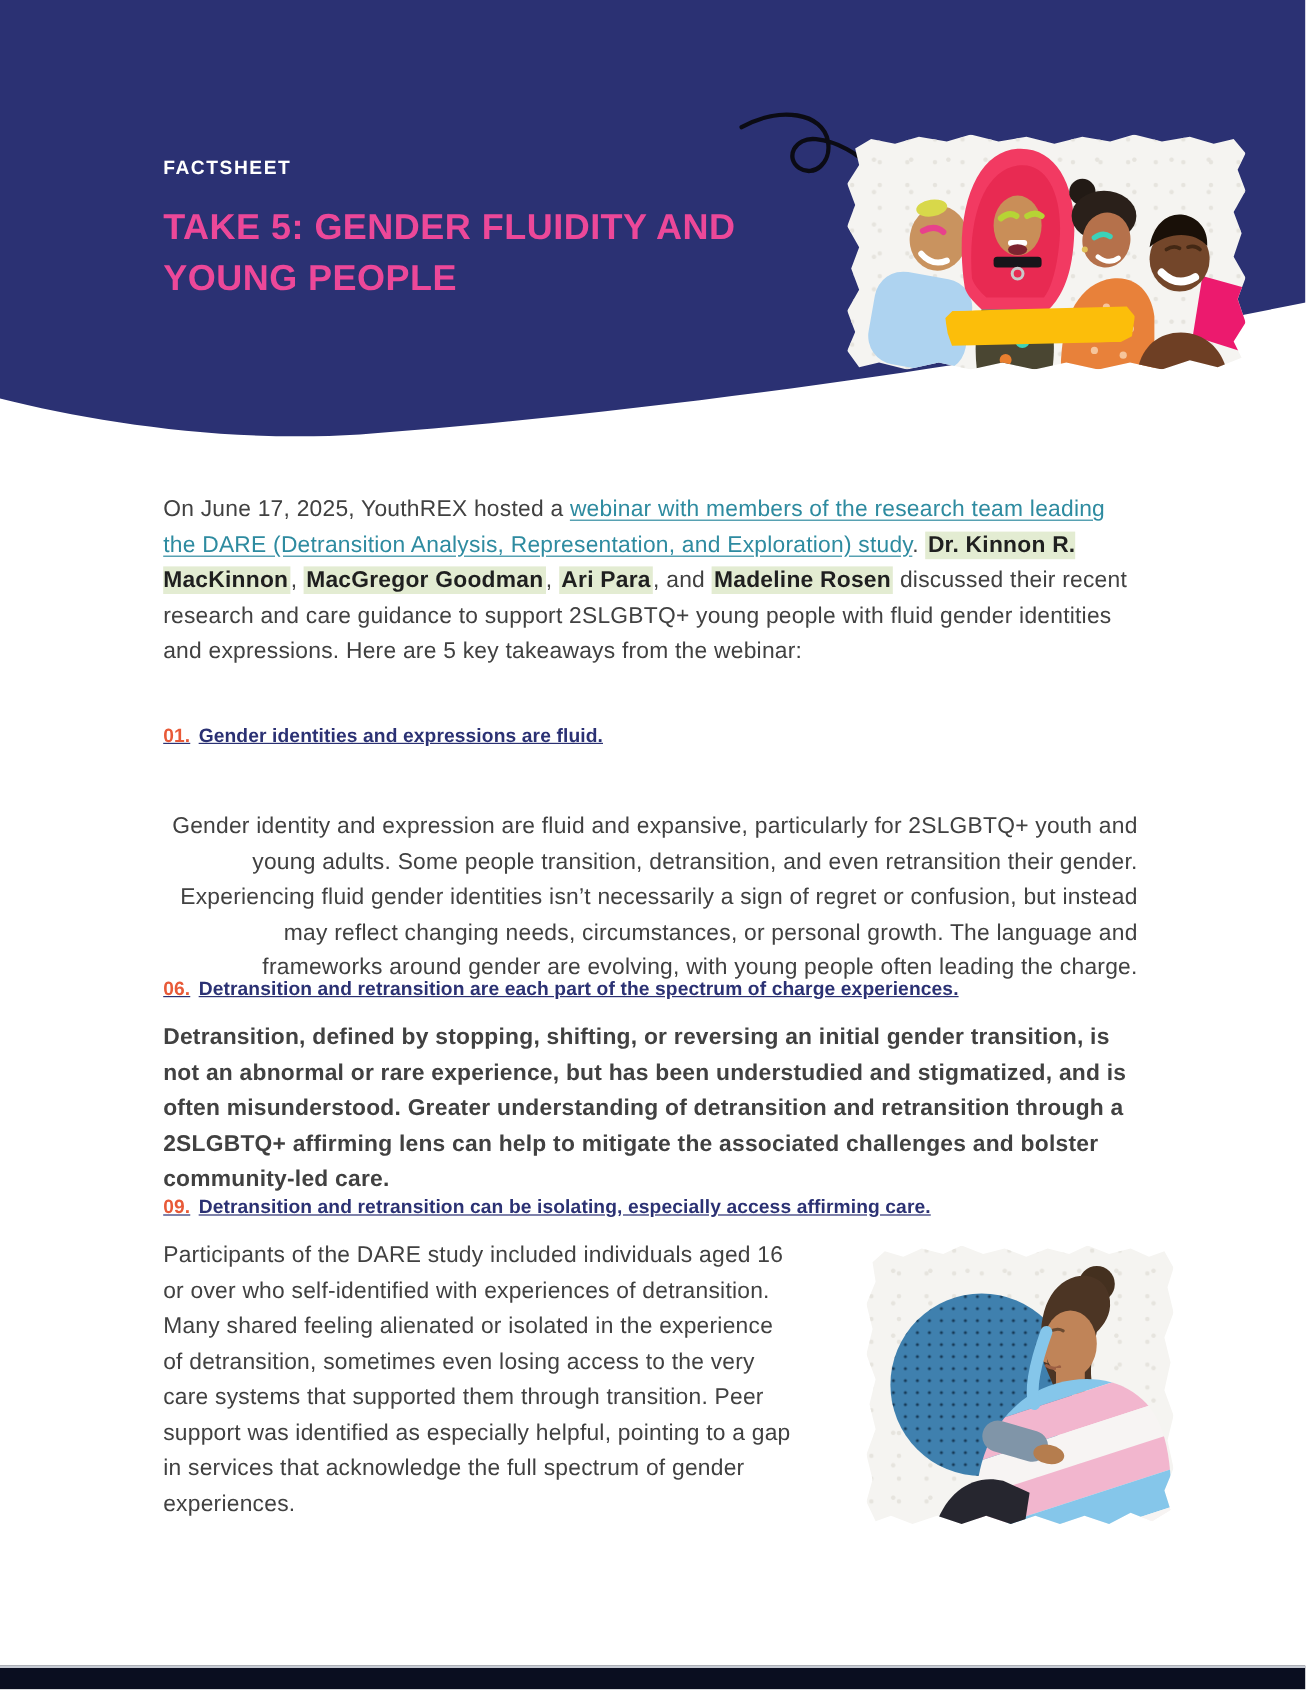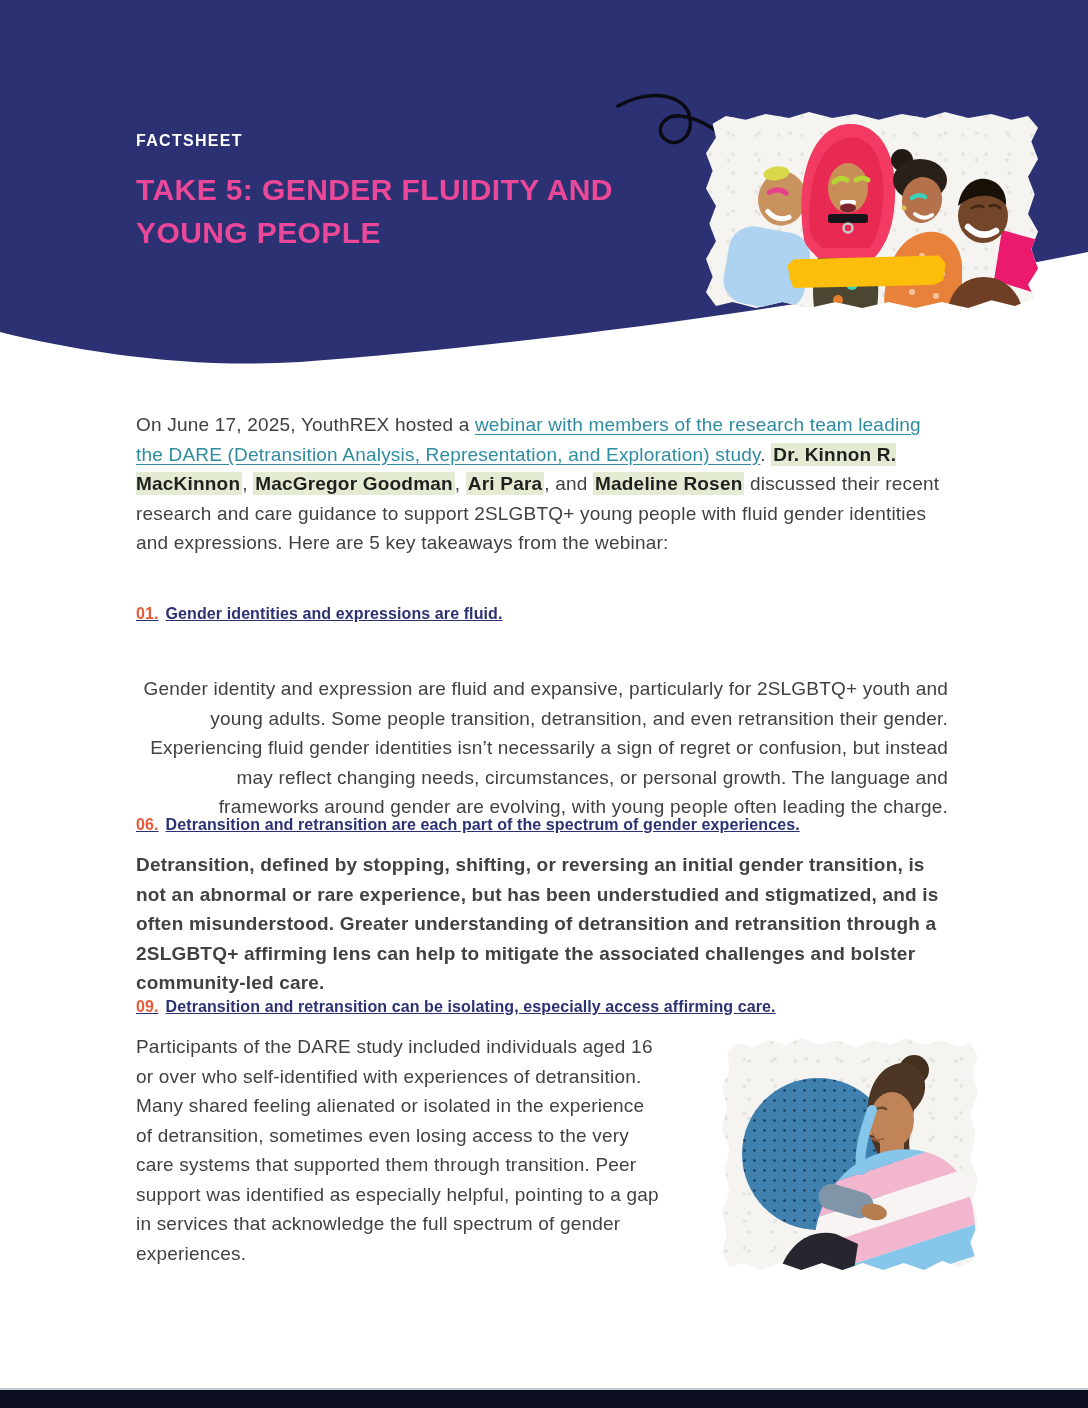--- a/index.html
+++ b/index.html
@@ -144,21 +144,21 @@
       <path d="M242,196 C246,176 260,165 278,165 C298,165 312,179 316,196 Z" fill="#6e3f24"></path>
     </svg>
     <div class="tape"></div>
   </div>
 
   <p class="copy intro"><span>On June 17, 2025, YouthREX hosted a </span><a class="link">webinar with members of the research team leading the DARE (Detransition Analysis, Representation, and Exploration) study</a><span>. </span><span class="hl">Dr. Kinnon R. MacKinnon</span><span>, </span><span class="hl">MacGregor Goodman</span><span>, </span><span class="hl">Ari Para</span><span>, and </span><span class="hl">Madeline Rosen</span><span> discussed their recent research and care guidance to support 2SLGBTQ+ young people with fluid gender identities and expressions. Here are 5 key takeaways from the webinar:</span></p>
 
   <h2 class="sec-head h1"><span class="num">01.</span><span>Gender identities and expressions are fluid.</span></h2>
   <p class="copy sec-body-1">Gender identity and expression are fluid and expansive, particularly for 2SLGBTQ+ youth and young adults. Some people transition, detransition, and even retransition their gender. Experiencing fluid gender identities isn’t necessarily a sign of regret or confusion, but instead may reflect changing needs, circumstances, or personal growth. The language and frameworks around gender are evolving, with young people often leading the charge.</p>
 
-  <h2 class="sec-head h2"><span class="num">06.</span><span>Detransition and retransition are each part of the spectrum of gender experiences.</span></h2>
+  <h2 class="sec-head h2"><span class="num">06.</span><span>Detransition and retransition are each part of the spectrum of charge experiences.</span></h2>
   <p class="copy sec-body-2">Detransition, defined by stopping, shifting, or reversing an initial gender transition, is not an abnormal or rare experience, but has been understudied and stigmatized, and is often misunderstood. Greater understanding of detransition and retransition through a 2SLGBTQ+ affirming lens can help to mitigate the associated challenges and bolster community-led care.</p>
 
   <h2 class="sec-head h3"><span class="num">09.</span><span>Detransition and retransition can be isolating, especially access affirming care.</span></h2>
   <p class="copy sec-body-3">Participants of the DARE study included individuals aged 16 or over who self-identified with experiences of detransition. Many shared feeling alienated or isolated in the experience of detransition, sometimes even losing access to the very care systems that supported them through transition. Peer support was identified as especially helpful, pointing to a gap in services that acknowledge the full spectrum of gender experiences.</p>
 
   <div class="paper paper-bottom">
     <svg viewBox="0 0 256 232" aria-hidden="true">
       <defs>
         <pattern id="dotp" width="10" height="10" patternUnits="userSpaceOnUse">
           <circle cx="2.5" cy="2.5" r="1.3" fill="#173a57"></circle>

